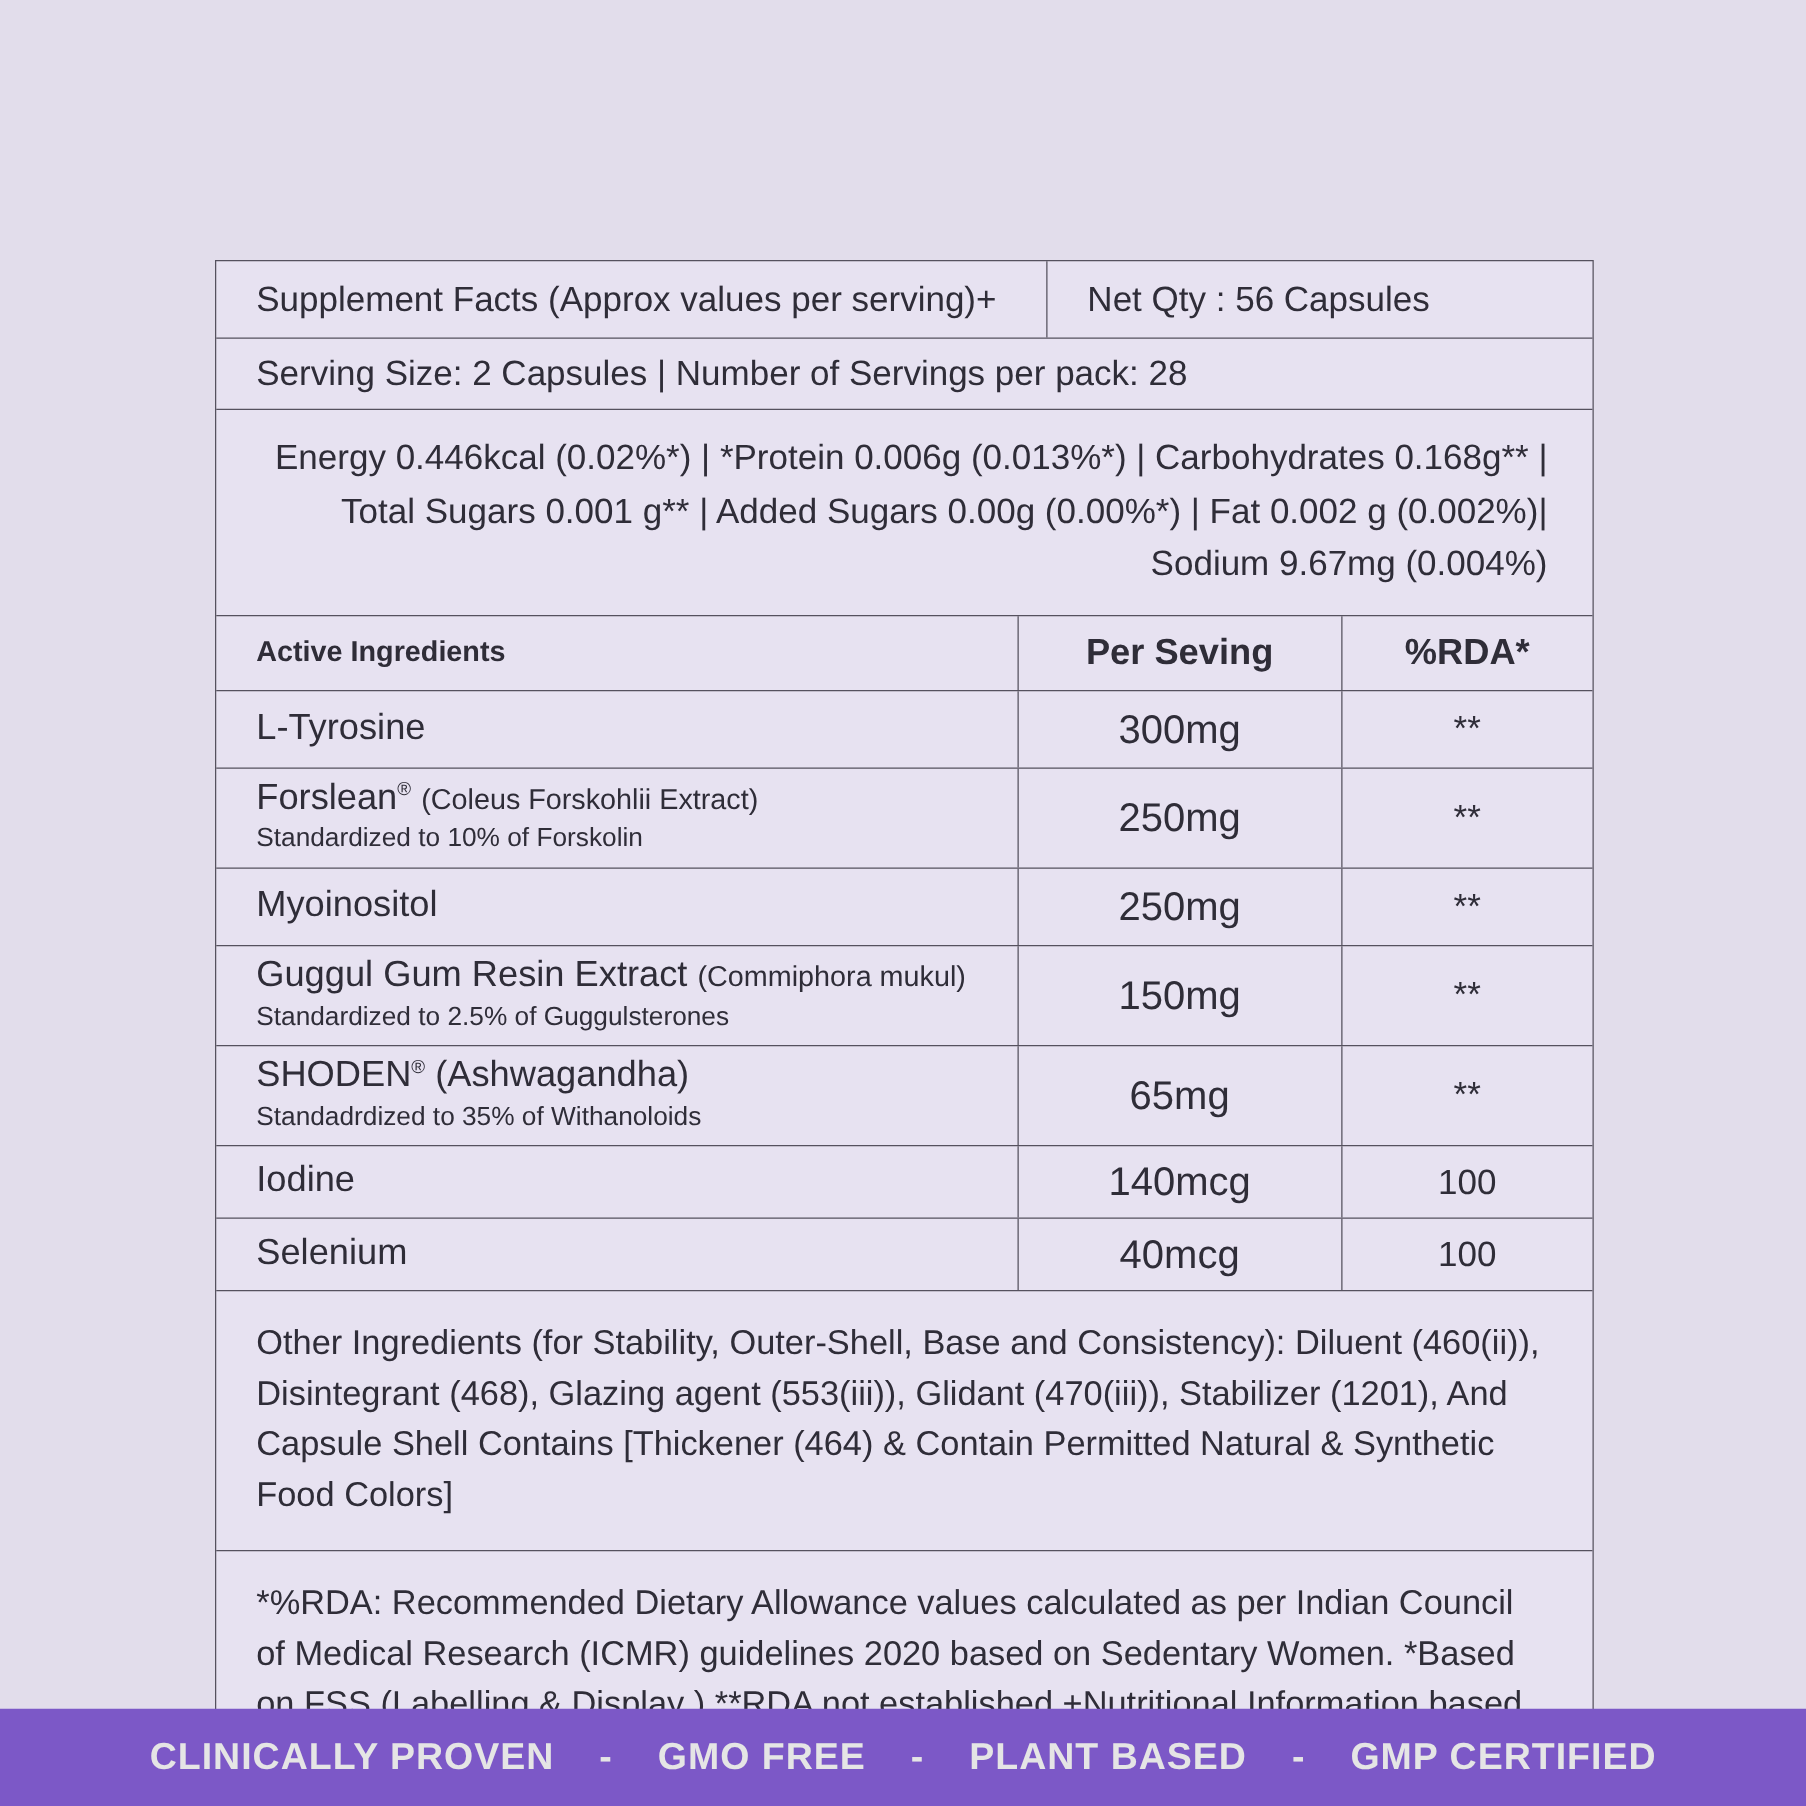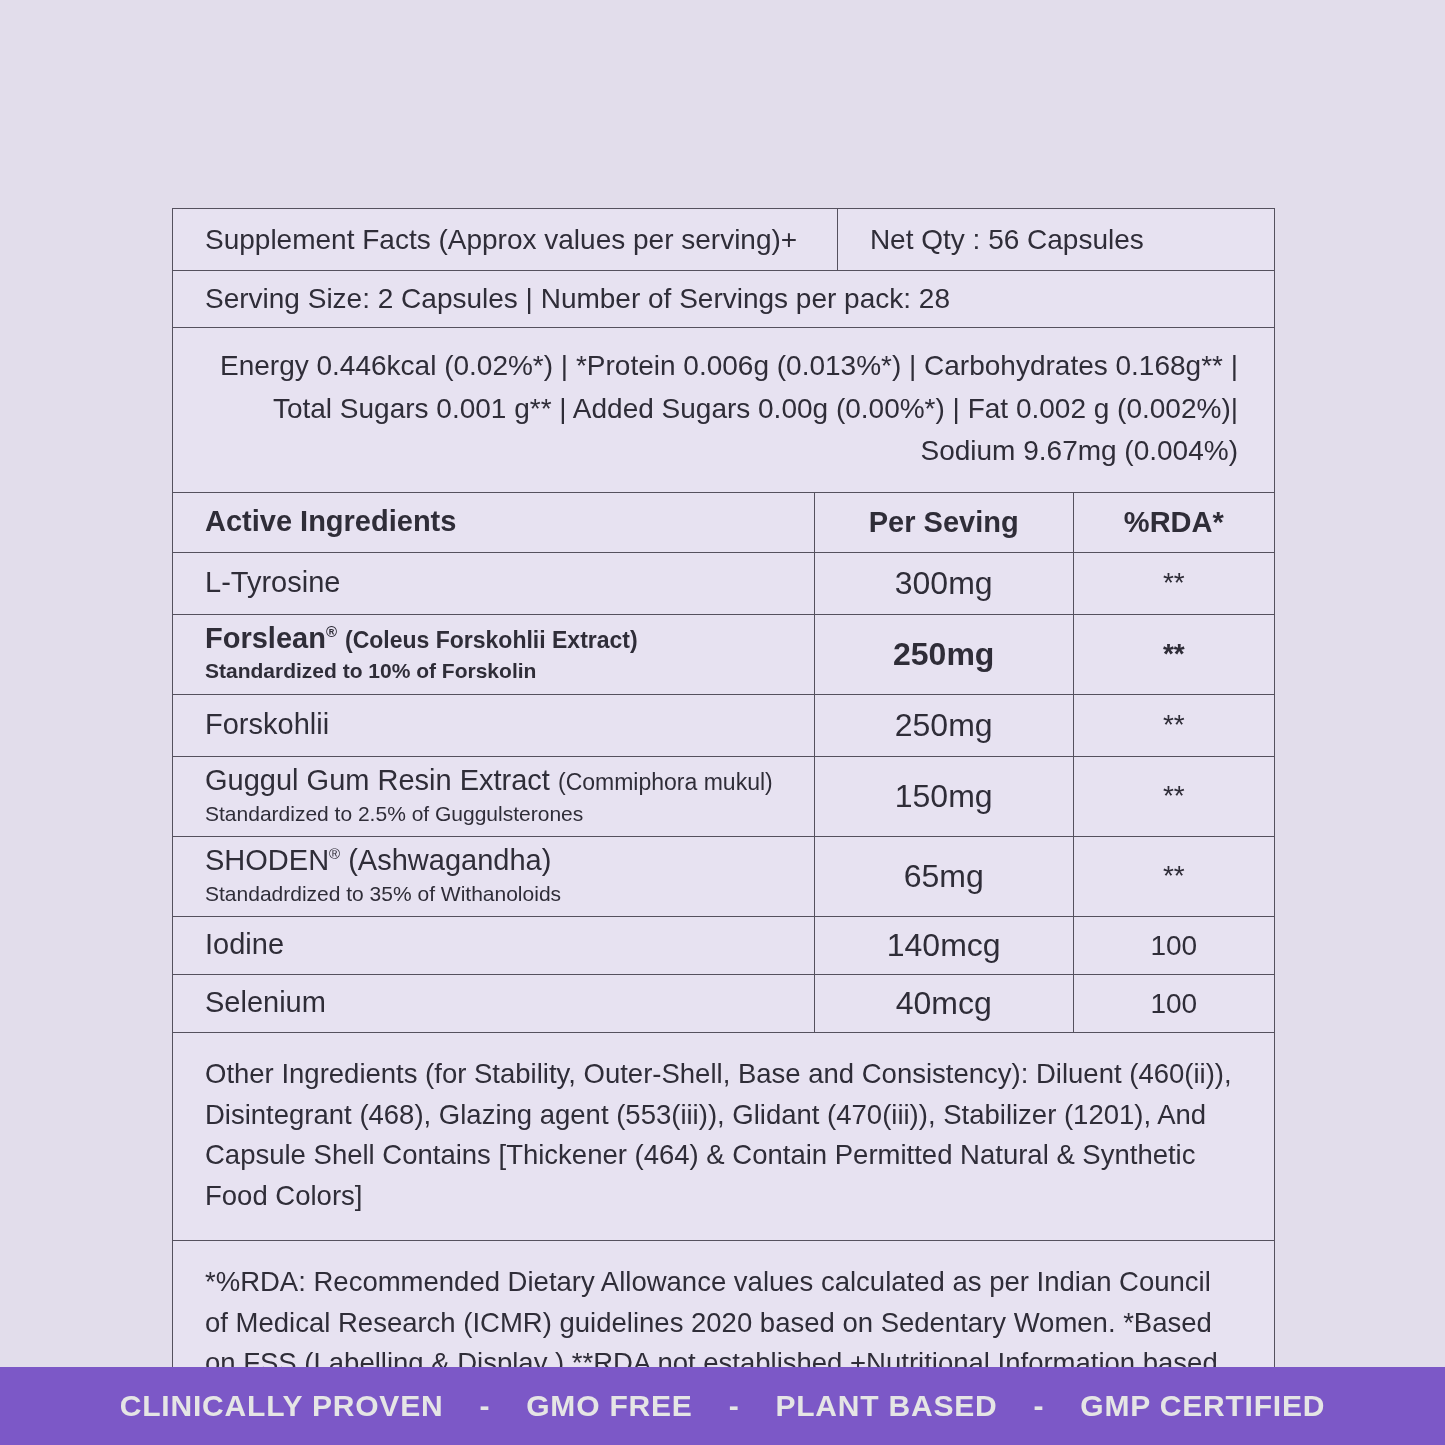--- a/index.html
+++ b/index.html
@@ -33,25 +33,25 @@
   .r-energy { padding:17px 36px 19px 32px; font-size:28px; line-height:1.52;text-align:right; }
 
   
   .ing-head, .ing-row { display:flex; align-items:stretch; }
   .col-name { width:58.2%; padding:6px 18px 8px 32px; display:flex; flex-direction:column; justify-content:center; }
   .col-amt  { width:23.6%; border-left:1.5px solid #55515E; border-right:1.5px solid #55515E;
               display:flex; align-items:center; justify-content:center; font-size:32px; }
   .col-rda  { width:18.2%; display:flex; align-items:center; justify-content:center; font-size:28px; }
 
   .ing-head { min-height:60px; font-weight:bold; }
-  .ing-head .col-name { font-size:29px; }
+  .ing-head .col-name { font-size:23px; }
   .ing-head .col-amt, .ing-head .col-rda { font-size:29px; }
 
   .h62 { min-height:62px; }
-  .h70 { min-height:70px;font-weight:bold; }
+  .h70 { min-height:70px; }
   .h78 { min-height:78px; }
   .h58 { min-height:58px; }
 
   .name  { font-size:29px; line-height:1.2; }
   .paren { font-size:23px; }
   .sub   { font-size:21px; line-height:1.35; margin-top:2px; }
   .sub:empty, .paren:empty, sup:empty { display:none; }
   sup { font-size:15px; }
 
   
@@ -105,21 +105,21 @@
     <div class="col-name">
       <div class="name"><span>Forslean</span><sup>®</sup><span></span> <span class="paren">(Coleus Forskohlii Extract)</span></div>
       <div class="sub">Standardized to 10% of Forskolin</div>
     </div>
     <div class="col-amt">250mg</div>
     <div class="col-rda">**</div>
   </div>
 
   <div class="row ing-row h62">
     <div class="col-name">
-      <div class="name"><span>Forskohlii</span><span></span> </div>
+      <div class="name"><span>Myoinositol</span><span></span> </div>
 
     </div>
     <div class="col-amt">250mg</div>
     <div class="col-rda">**</div>
   </div>
 
   <div class="row ing-row h78">
     <div class="col-name">
       <div class="name"><span>Guggul Gum Resin Extract</span><span></span> <span class="paren">(Commiphora mukul)</span></div>
       <div class="sub">Standardized to 2.5% of Guggulsterones</div>

